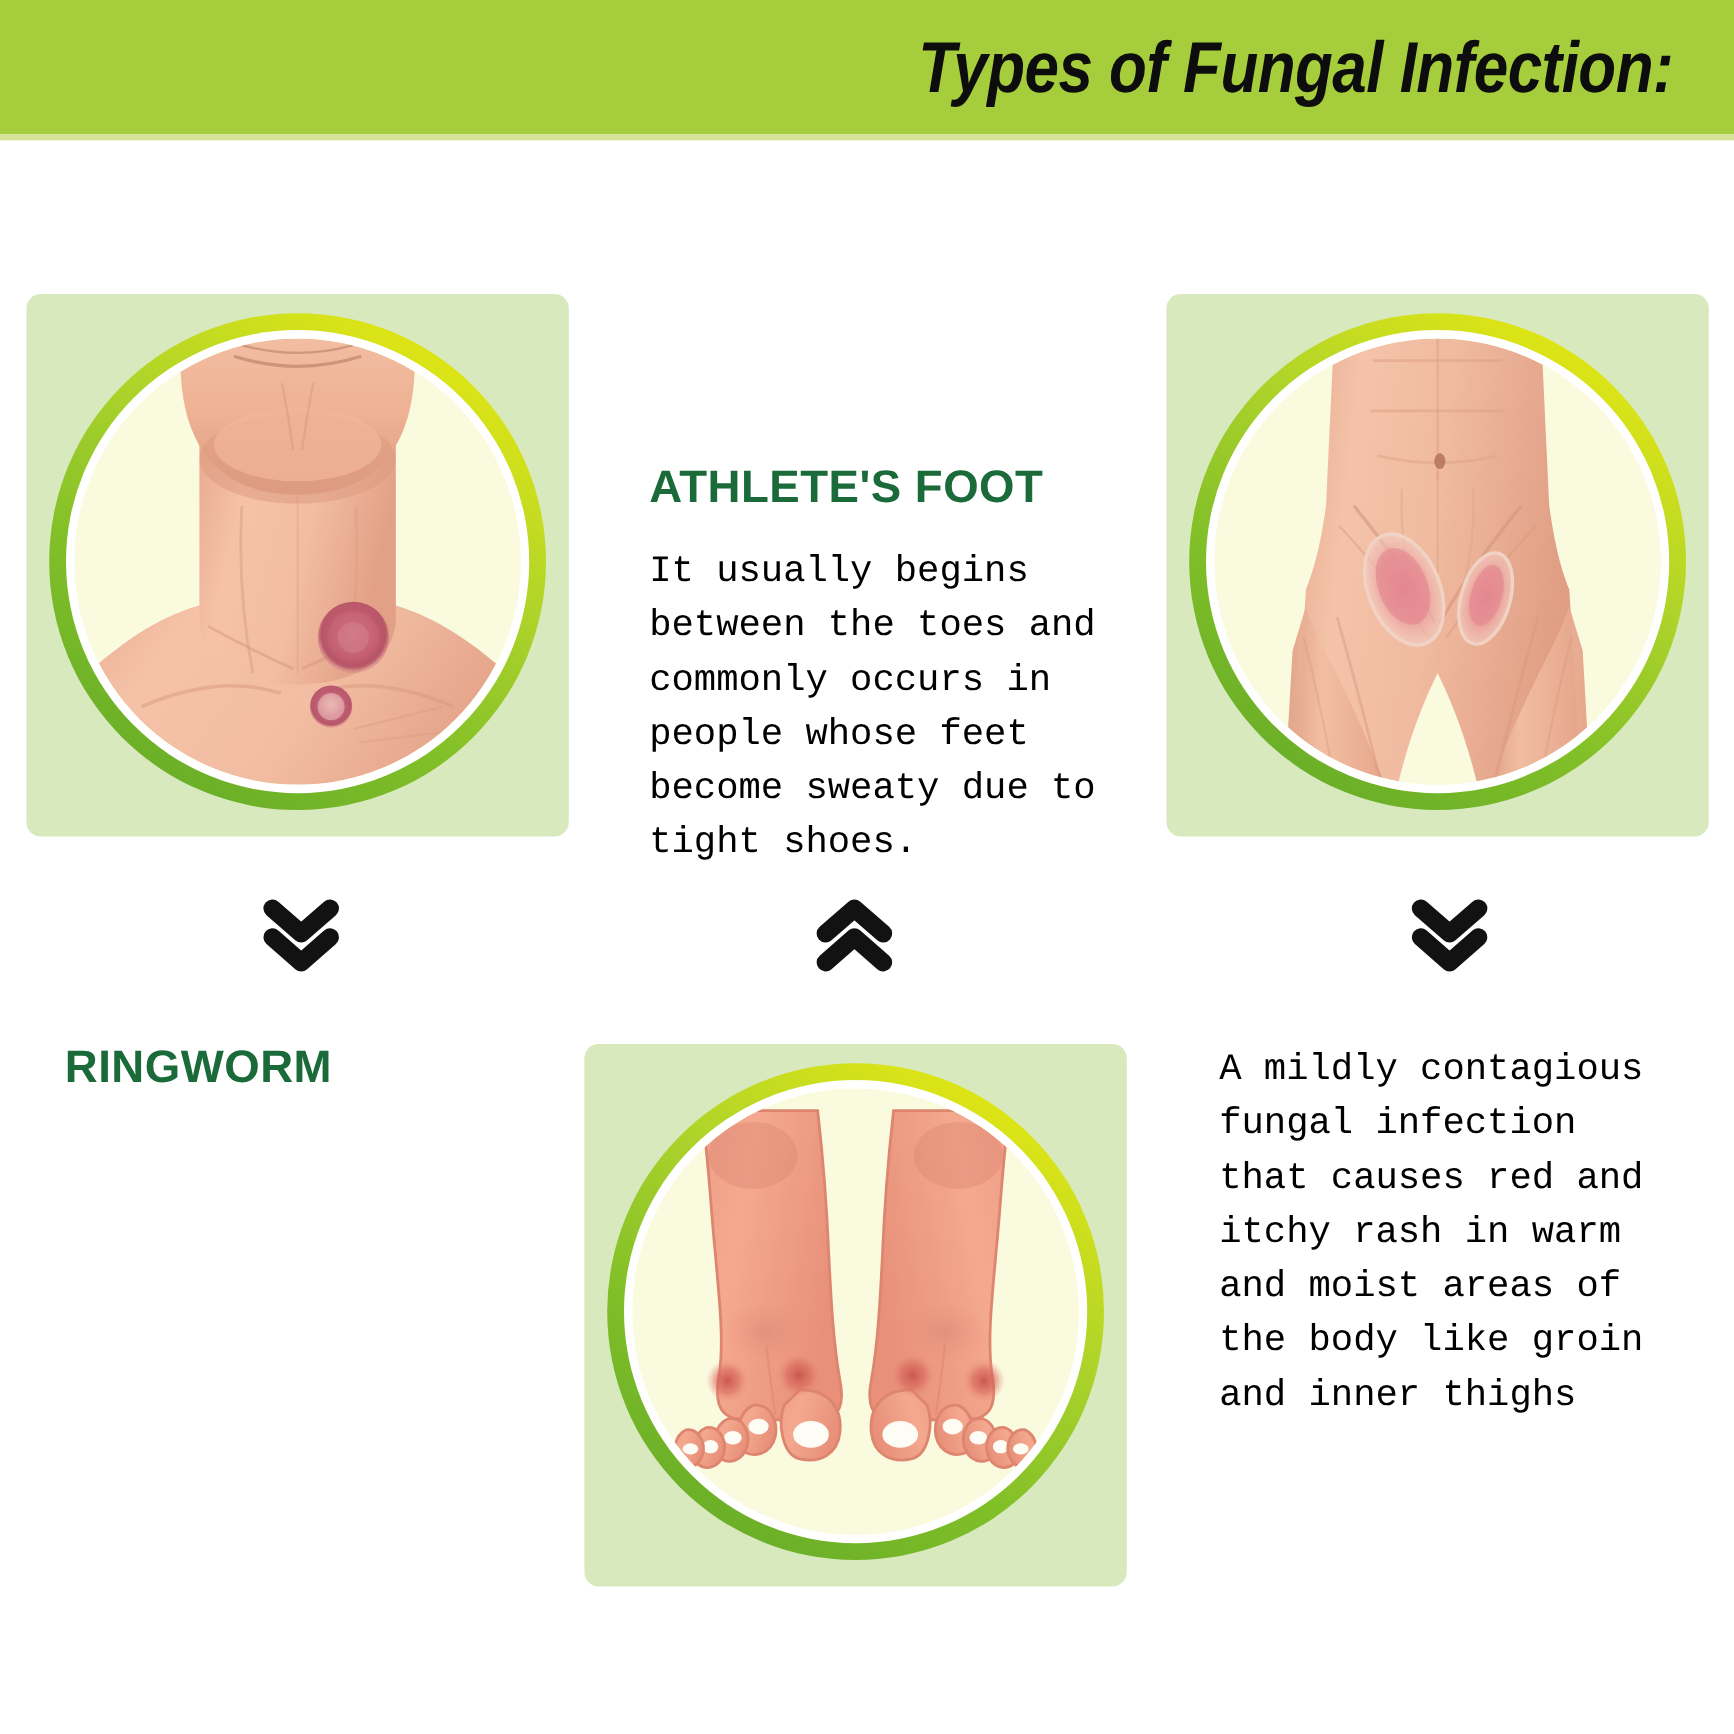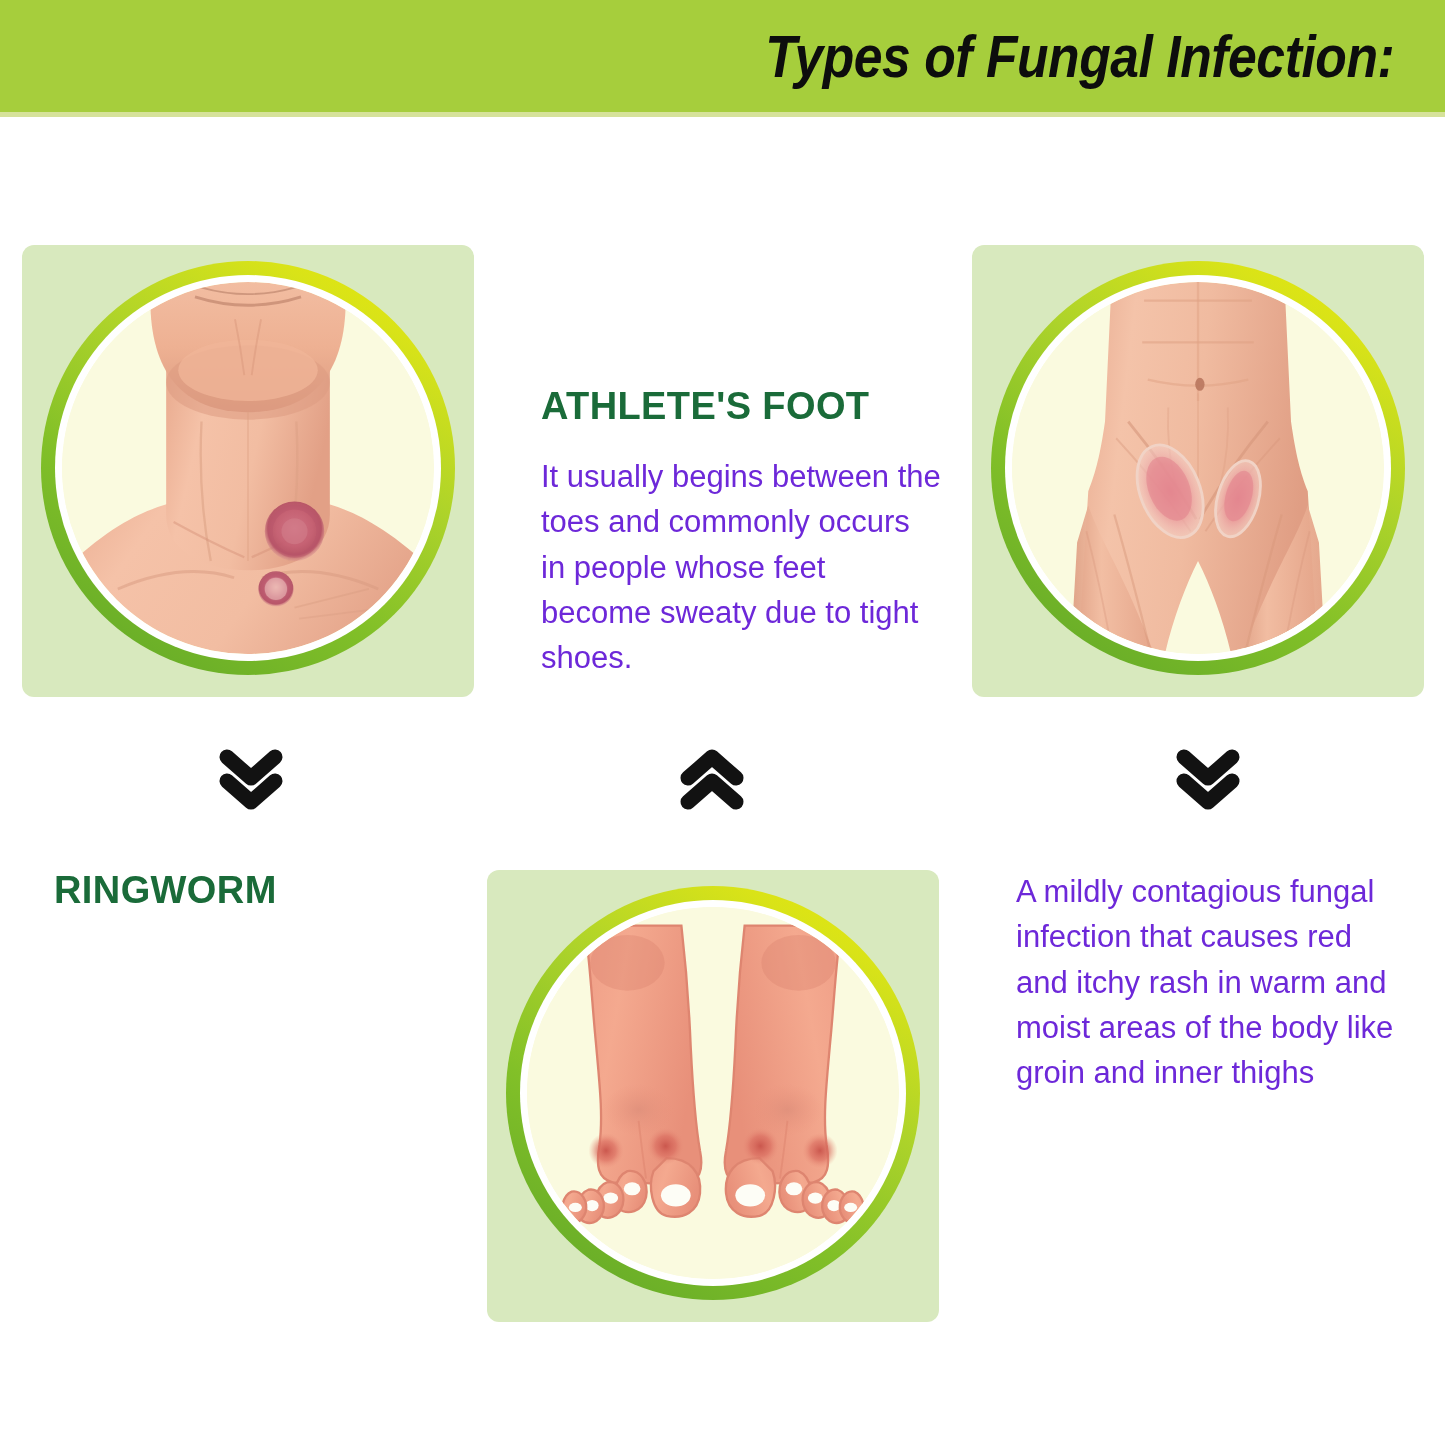--- a/index.html
+++ b/index.html
@@ -88,21 +88,22 @@
     font-size: 38px;
     font-weight: bold;
     color: #1a6b39;
     letter-spacing: 0.4px;
     margin-bottom: 26px;
     white-space: nowrap;
   }
   .tb-body {
     font-size: 31px;
     line-height: 1.46;
-    color: #6d28d9;
+    color: #000000;
+    font-family: Liberation Mono, monospace;
   }
 
   
   .chev { position: absolute; }
   .chev svg { display: block; }
 </style>
 </head>
 <body>
 
 <div id="page">

